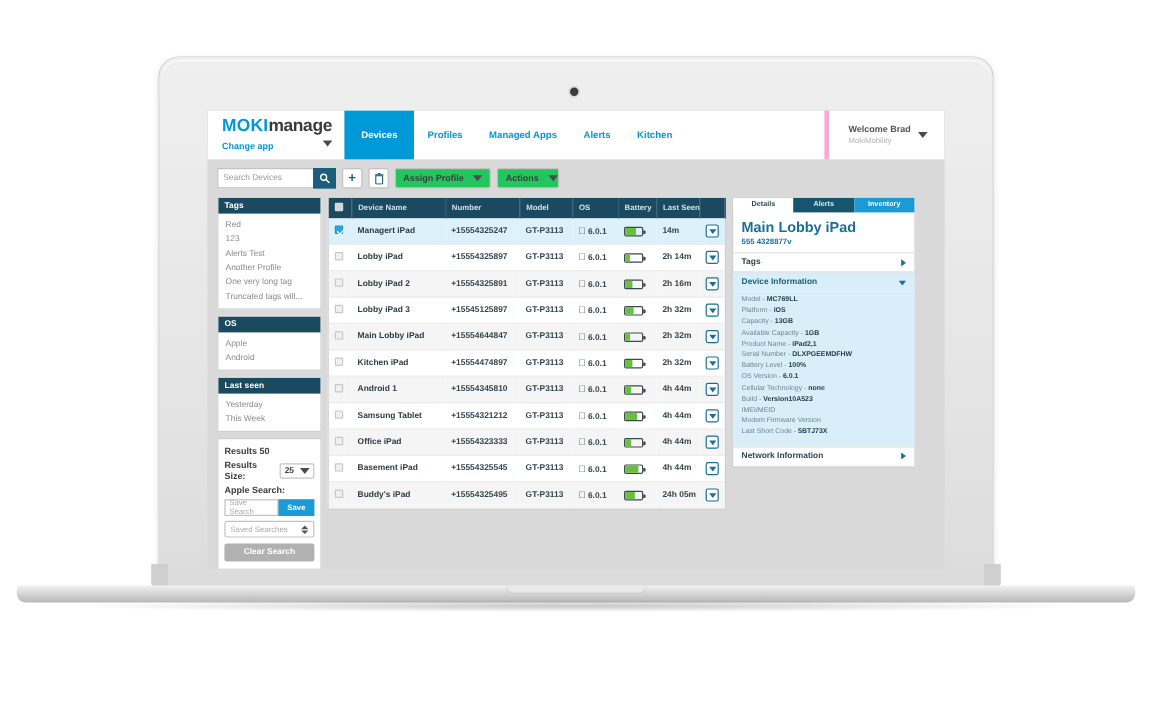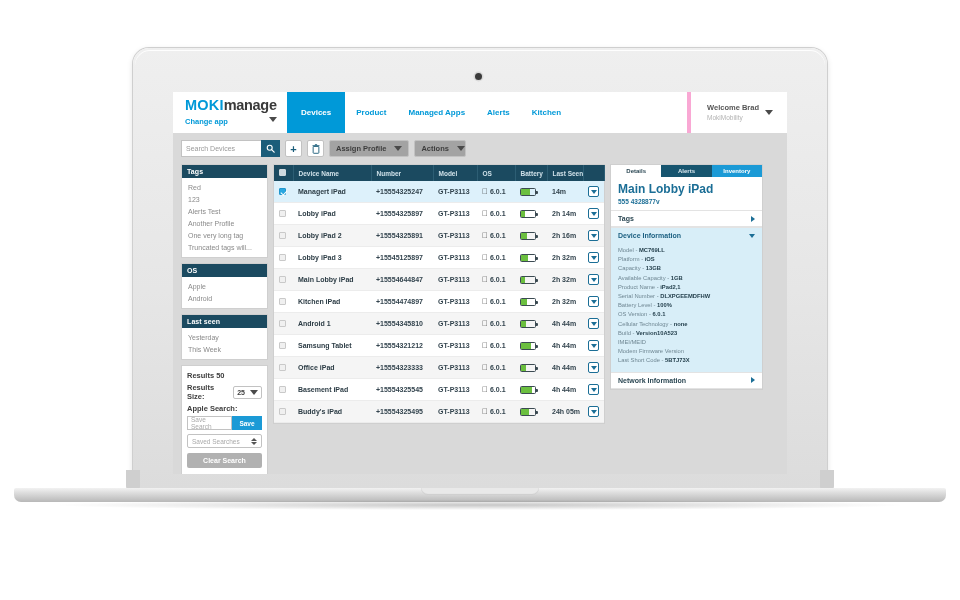--- a/index.html
+++ b/index.html
@@ -103,21 +103,21 @@
   }
   .search-btn {
     width:19px; height:17px; background:#1b5d7a; display:flex;
     align-items:center; justify-content:center; border:1px solid #1b5d7a;
   }
   .sq-btn {
     width:17px; height:17px; border:1px solid #c2c2c2; background:#fff;
     border-radius:2px; display:flex; align-items:center; justify-content:center;
   }
   .pill-btn {
-    height:17px; border:1px solid #c2c2c2; background:#a3a3a3; border-radius:2px;
+    height:17px; border:1px solid #c2c2c2; background:#22c55e; border-radius:2px;
     display:flex; align-items:center; gap:8px; padding:0 6px;
     font-size:7.5px; font-weight:700; color:#3d3d3d;
   }
   .plus-ico { color:#1b5d7a; font-size:11px; line-height:10px; font-weight:700; }
 
   .cols { display:flex; gap:5px; align-items:flex-start; }
 
   
   .filters { width:87px; flex:none; }
   .panel { background:#fff; margin-bottom:5px; border:1px solid #cfcfcf; }
@@ -247,21 +247,21 @@
             <span>Change app</span>
             <span class="caret-dn"></span>
           </div>
         </div>
 
         <div class="nav-items">
           <div class="nav-item active">
               <span>Devices</span>
             </div>
           <div class="nav-item">
-              <span>Product</span>
+              <span>Profiles</span>
             </div>
           <div class="nav-item">
               <span>Managed Apps</span>
             </div>
           <div class="nav-item">
               <span>Alerts</span>
             </div>
           <div class="nav-item">
               <span>Kitchen</span>
             </div>

